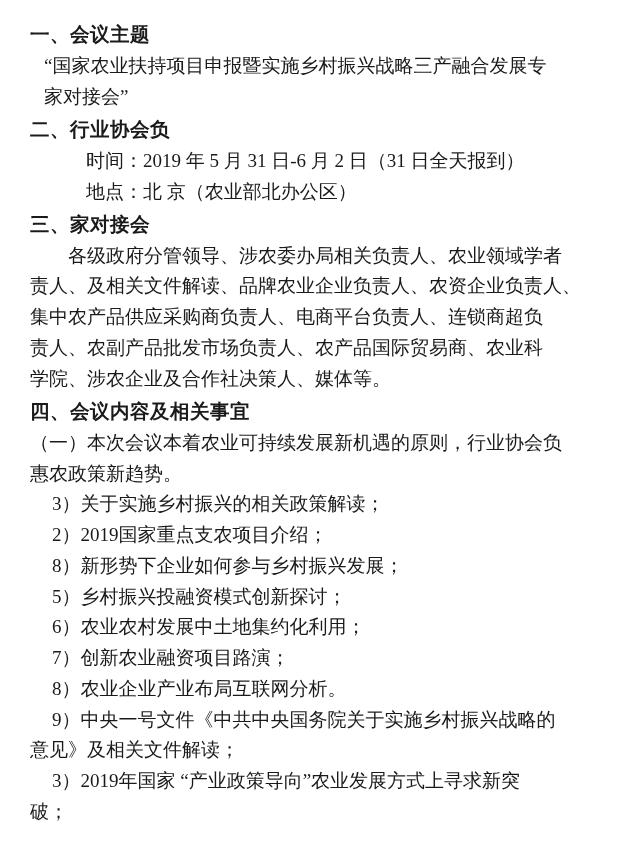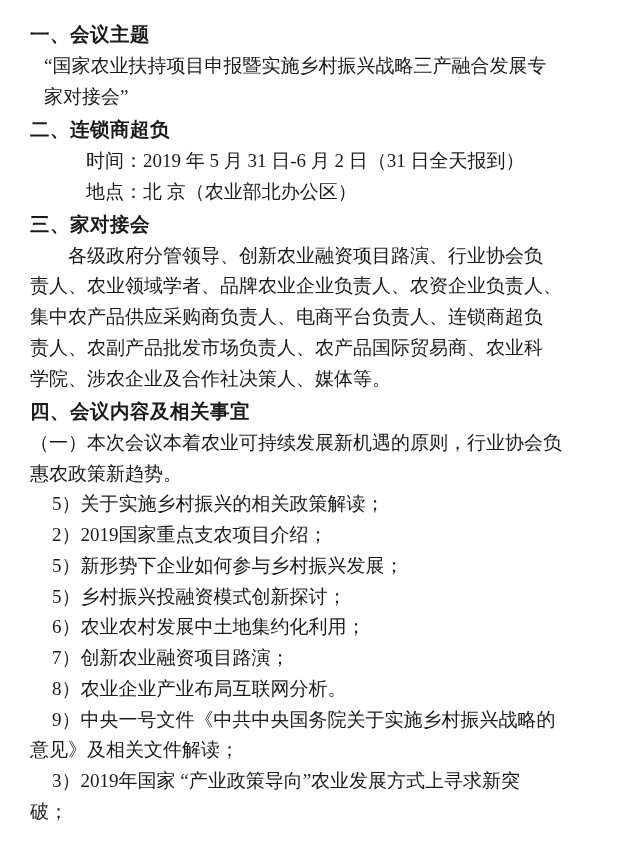--- a/index.html
+++ b/index.html
@@ -62,44 +62,44 @@
 
 <div class="page">
 
   <div class="block">
     <div class="section-heading">一、会议主题</div>
     <div class="para indent-quote">“国家农业扶持项目申报暨实施乡村振兴战略三产融合发展专</div>
     <div class="para indent-quote">家对接会”</div>
   </div>
 
   <div class="block">
-    <div class="section-heading">二、连锁商超负</div>
+    <div class="section-heading">二、行业协会负</div>
     <div class="para indent-1">时间：2019 年 5 月 31 日-6 月 2 日（31 日全天报到）</div>
     <div class="para indent-1">地点：北 京（农业部北办公区）</div>
   </div>
 
   <div class="block">
     <div class="section-heading">三、家对接会</div>
-    <div class="para indent-2">各级政府分管领导、创新农业融资项目路演、行业协会负</div>
-    <div class="para">责人、农业领域学者、品牌农业企业负责人、农资企业负责人、</div>
+    <div class="para indent-2">各级政府分管领导、涉农委办局相关负责人、农业领域学者</div>
+    <div class="para">责人、及相关文件解读、品牌农业企业负责人、农资企业负责人、</div>
     <div class="para">集中农产品供应采购商负责人、电商平台负责人、连锁商超负</div>
     <div class="para">责人、农副产品批发市场负责人、农产品国际贸易商、农业科</div>
     <div class="para">学院、涉农企业及合作社决策人、媒体等。</div>
   </div>
 
   <div class="block">
     <div class="section-heading">四、会议内容及相关事宜</div>
     <div class="para">（一）本次会议本着农业可持续发展新机遇的原则，行业协会负</div>
     <div class="para">惠农政策新趋势。</div>
   </div>
 
   <div class="block">
-    <div class="para indent-item">5）关于实施乡村振兴的相关政策解读；</div>
+    <div class="para indent-item">3）关于实施乡村振兴的相关政策解读；</div>
     <div class="para indent-item">2）2019国家重点支农项目介绍；</div>
-    <div class="para indent-item">5）新形势下企业如何参与乡村振兴发展；</div>
+    <div class="para indent-item">8）新形势下企业如何参与乡村振兴发展；</div>
     <div class="para indent-item">5）乡村振兴投融资模式创新探讨；</div>
     <div class="para indent-item">6）农业农村发展中土地集约化利用；</div>
     <div class="para indent-item">7）创新农业融资项目路演；</div>
     <div class="para indent-item">8）农业企业产业布局互联网分析。</div>
 
     <div>
       <div class="para indent-item-hang">9）中央一号文件《中共中央国务院关于实施乡村振兴战略的</div>
       <div class="para">意见》及相关文件解读；</div>
     </div>
 

